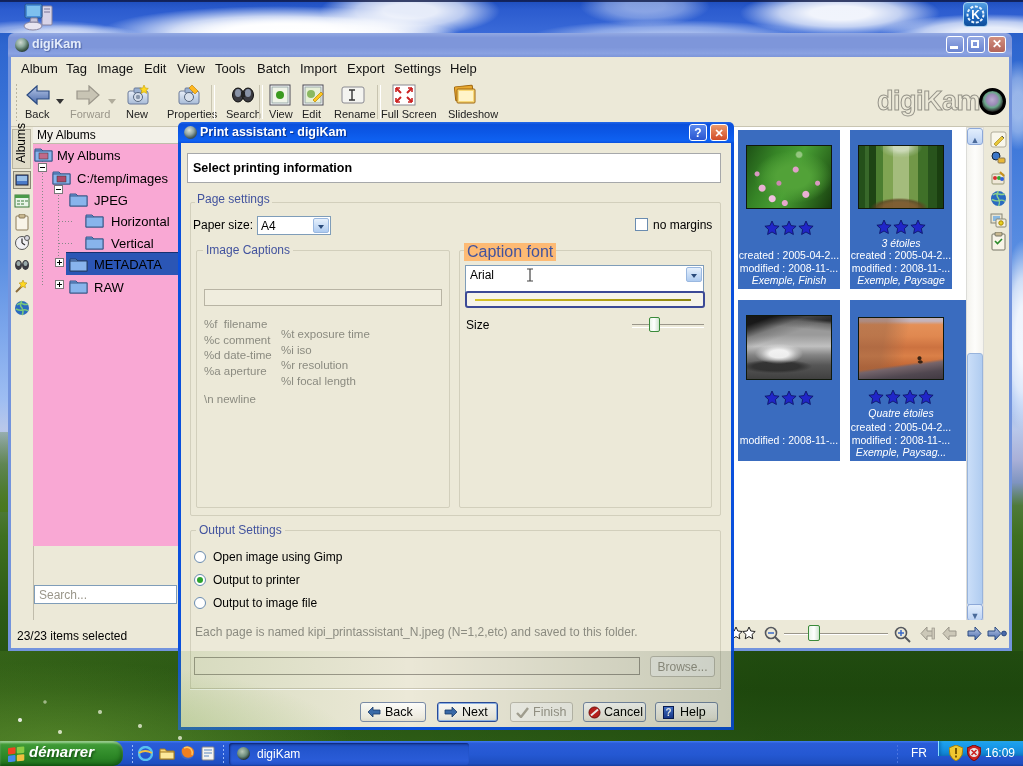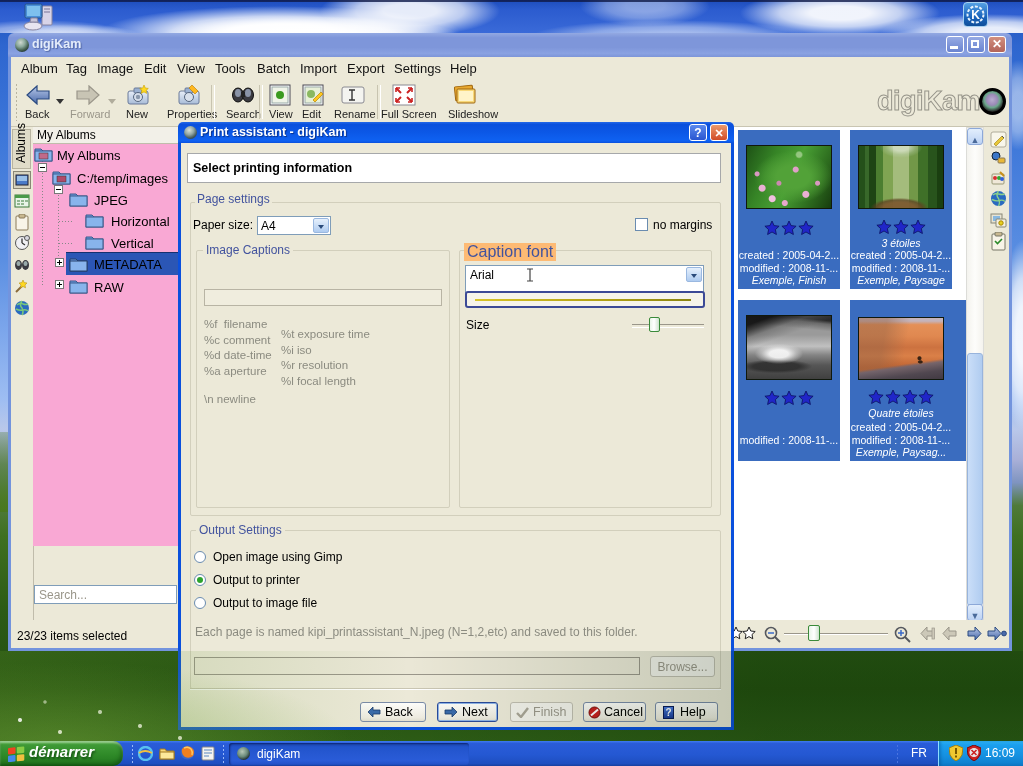--- a/index.html
+++ b/index.html
@@ -611,21 +611,21 @@
   <div class="abs" style="left:222px;top:3px;width:3px;height:19px;background-image:radial-gradient(circle,#9ab8f8 1px,transparent 1px);background-size:3px 4px;"></div>
 
   <div class="abs" style="left:229px;top:2px;width:240px;height:22px;border-radius:3px;
      background:linear-gradient(180deg,#1c48b4 0%,#2254cc 20%,#2a5cd8 80%,#2250c4 100%);box-shadow:inset 1px 1px 2px rgba(0,10,60,.6);">
     <div class="abs" style="left:8px;top:4px;width:13px;height:13px;border-radius:50%;background:radial-gradient(circle at 40% 35%,#b8c8b8,#6a8a7a 45%,#101c24 80%);"></div>
     <span class="abs" style="left:28px;top:4px;font-size:12px;color:#fff;">digiKam</span>
   </div>
 
   <div class="abs" style="left:896px;top:3px;width:3px;height:19px;background-image:radial-gradient(circle,#4a74e0 1px,transparent 1px);background-size:3px 4px;"></div>
   <span class="abs" style="left:911px;top:5px;font-size:12px;color:#fff;">FR</span>
-  <div class="abs" style="left:938px;top:0;width:85px;height:25px;background:linear-gradient(180deg,#30b6f8 0%,#1ba0ee 15%,#1590e0 60%,#0f7ecc 95%);border-left:1px solid #8edcff;box-shadow:inset 2px 0 3px rgba(0,60,120,.35);">
+  <div class="abs" style="left:938px;top:0;width:85px;height:15px;background:linear-gradient(180deg,#30b6f8 0%,#1ba0ee 15%,#1590e0 60%,#0f7ecc 95%);border-left:1px solid #8edcff;box-shadow:inset 2px 0 3px rgba(0,60,120,.35);">
     <svg class="abs" style="left:10px;top:4px" width="14" height="16" viewBox="0 0 14 16">
         <path d="M7 0 L14 3 L13 10 Q11 14 7 16 Q3 14 1 10 L0 3 Z" fill="#f0c830" stroke="#a08010"></path>
         <rect x="6" y="3" width="2" height="6" fill="#7a5a00"></rect>
         <rect x="6" y="10.5" width="2" height="2" fill="#7a5a00"></rect>
       </svg>
     <svg class="abs" style="left:28px;top:4px" width="14" height="16" viewBox="0 0 14 16">
         <path d="M7 0 L14 3 L13 10 Q11 14 7 16 Q3 14 1 10 L0 3 Z" fill="#cc2222" stroke="#7a0a0a"></path>
         <circle cx="7" cy="7.5" r="4.5" fill="#e8e8e8"></circle>
         <path d="M4.5 5 L9.5 10 M9.5 5 L4.5 10" stroke="#cc2222" stroke-width="1.6"></path>
       </svg>

